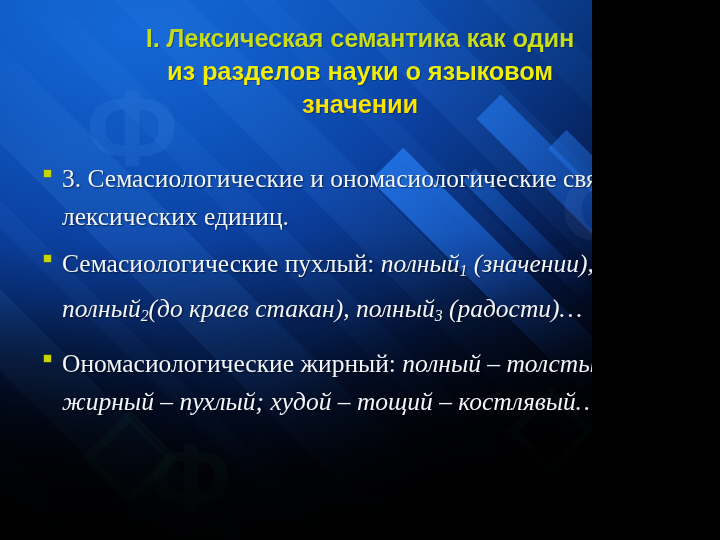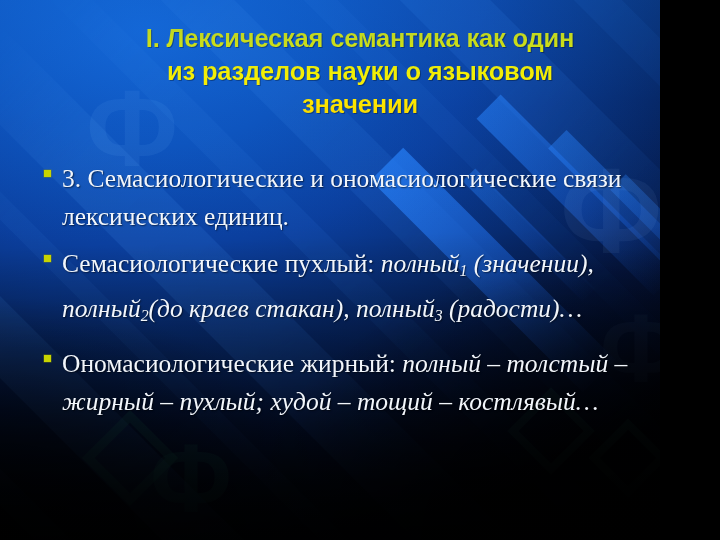--- a/index.html
+++ b/index.html
@@ -6,21 +6,21 @@
     margin: 0;
     padding: 0;
     background: #000;
   }
   body {
     font-family: "Liberation Serif", "DejaVu Serif", serif;
   }
 
   .slide {
     position: relative;
-    width: 660px;
+    width: 592px;
     height: 540px;
     overflow: hidden;
     background: #0a3fa8;
   }
 
   
   .bg-base {
     position: absolute;
     inset: 0;
     background:

